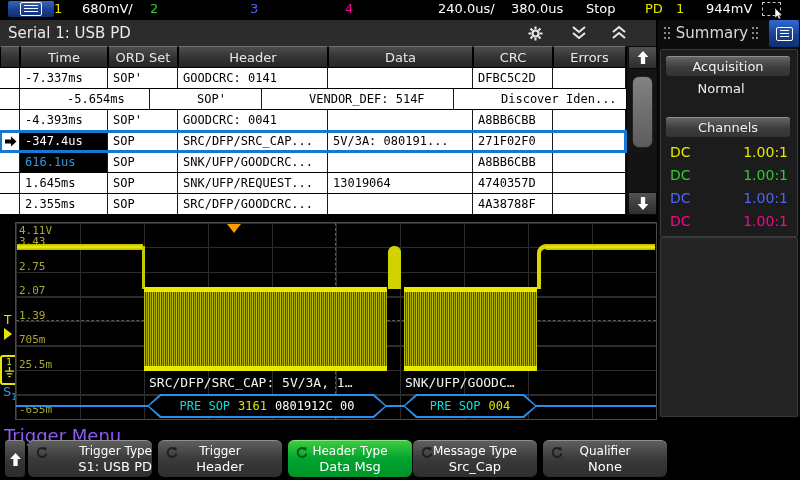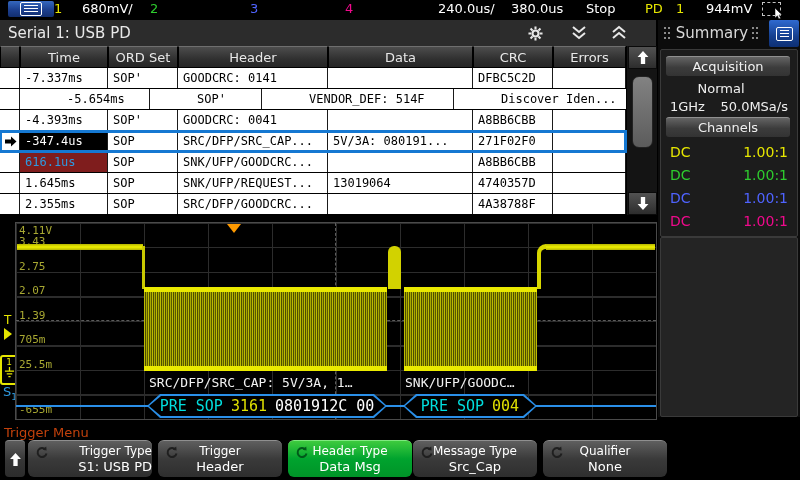--- a/index.html
+++ b/index.html
@@ -27,21 +27,21 @@
   #hdr-row,.body-row{display:grid;grid-template-columns:20px 88px 70px 150px 145px 80px 73px;position:absolute;left:0;width:626px;}
   #hdr-row{top:26px;height:22px;}
   .th{background:linear-gradient(#4d4d4d,#303030 60%,#262626);border:1px solid #000;border-top:1px solid #6f6f6f;
       color:#e8e8e8;font-size:13px;display:flex;align-items:center;justify-content:center;overflow:hidden;}
   .body-row{height:21px;background:#fff;border-bottom:1px solid #000;box-sizing:border-box;}
   .td{font-family:"DejaVu Sans Mono",monospace;font-size:12px;color:#000;display:flex;align-items:center;
       padding-left:5px;border-right:1px solid #1a1a1a;overflow:hidden;white-space:pre;box-sizing:border-box;}
   .td.first{padding-left:2px;justify-content:center;}
   .row-sel{outline:3px solid #1578d2;outline-offset:-2px;z-index:3;}
   .t-dark{background:#000;color:#fff;}
-  .t-blue{background:#7f1d1d;color:#2e9ae0;}
+  .t-blue{background:#000000;color:#2e9ae0;}
   
   #sb{left:626px;top:26px;width:30px;height:169px;background:#141414;border-left:1px solid #000;}
   .sb-btn{position:absolute;left:1px;width:27px;height:21px;background:linear-gradient(#525252,#2d2d2d);
       border:1px solid #0a0a0a;display:flex;align-items:center;justify-content:center;}
   #sb-thumb{position:absolute;left:5px;top:30px;width:19px;height:70px;border-radius:7px;
       background:linear-gradient(#828282,#5c5c5c);border:1px solid #222;}
 
   
   #sidebar{left:658px;top:20px;width:142px;height:397px;background:#0c0c0c;}
   #sb-title{position:absolute;left:0;top:4px;width:108px;text-align:center;font-size:15px;color:#d8d8d8;}
@@ -77,38 +77,38 @@
   #drop1{position:absolute;left:126px;top:23px;width:3px;height:43px;background:#c8c800;z-index:4;}
   #peak{position:absolute;left:372px;top:23px;width:13px;height:43px;background:#d2d200;border-radius:6px 6px 0 0;z-index:4;}
   #rise2{position:absolute;left:521px;top:21px;width:13px;height:45px;box-sizing:border-box;z-index:4;
      border-top:5px solid #d8d800;border-left:4px solid #d8d800;border-top-left-radius:9px;}
   #trig-time-marker{position:absolute;left:211px;top:1px;width:0;height:0;z-index:5;
      border-left:7px solid transparent;border-right:7px solid transparent;border-top:9px solid #ff9a00;}
   #busline{position:absolute;left:0;right:0;top:182px;height:2px;background:#2a8fe8;z-index:5;}
   .hex{position:absolute;top:171px;height:24px;z-index:6;background:#2a8fe8;
      clip-path:polygon(0 50%,13px 0,calc(100% - 13px) 0,100% 50%,calc(100% - 13px) 100%,13px 100%);}
   .hex-in{position:absolute;left:2px;right:2px;top:2px;bottom:2px;background:#000;display:flex;gap:8px;
-     align-items:center;justify-content:center;font-family:"DejaVu Sans Mono",monospace;font-size:15px;
+     align-items:center;justify-content:center;font-family:"DejaVu Sans Mono",monospace;font-size:12px;
      white-space:pre;overflow:hidden;
      clip-path:polygon(0 50%,12px 0,calc(100% - 12px) 0,100% 50%,calc(100% - 12px) 100%,12px 100%);}
   .c-pre{color:#00dede;} .c-seq{color:#e0e000;} .c-pay{color:#fff;}
   .anno{position:absolute;top:152px;font-family:"DejaVu Sans Mono",monospace;font-size:13px;color:#f2f2f2;
      white-space:pre;z-index:6;}
   #mk-T{position:absolute;left:4px;top:97px;color:#e6e600;font-size:12px;}
   #mk-arrow{position:absolute;left:4px;top:112px;width:0;height:0;
      border-left:8px solid #e6e600;border-top:6px solid transparent;border-bottom:6px solid transparent;}
   #mk-gnd{position:absolute;left:0;top:139px;width:14px;height:26px;border:2px solid #e6e600;border-radius:3px;
      background:#000;display:flex;flex-direction:column;align-items:center;}
   #mk-gnd .n{color:#e6e600;font-size:9px;line-height:10px;}
   #mk-S1{position:absolute;left:3px;top:168px;color:#2e9ae0;font-size:13px;}
   #mk-S1 sub{font-size:9px;}
 
   
   #tmenu{left:0;top:424px;width:800px;height:56px;background:#000;}
-  #tmenu-title{position:absolute;left:4px;top:1px;font-size:13px;color:#c2410c;}
+  #tmenu-title{position:absolute;left:4px;top:1px;font-size:18px;color:#8b5cf6;}
   #back-btn{position:absolute;left:5px;top:16px;width:20px;height:37px;border-radius:4px;
      background:linear-gradient(#5c5c5c,#353535 55%,#2c2c2c);border-top:1px solid #8a8a8a;
      display:flex;align-items:center;justify-content:center;box-sizing:border-box;}
   .softkey{position:absolute;top:16px;width:124px;height:37px;border-radius:6px;box-sizing:border-box;
      background:linear-gradient(#5f5f5f,#3a3a3a 50%,#2e2e2e);border-top:1px solid #8f8f8f;
      display:flex;flex-direction:column;align-items:center;justify-content:center;color:#fff;}
   .softkey.green{background:linear-gradient(#3ecb3e,#00a32e 50%,#009428);border-top:1px solid #7fe87f;}
   .softkey .l1{font-size:12px;line-height:15px;}
   .softkey .l2{font-size:13px;line-height:16px;}
   .cyc{position:absolute;left:6px;top:5px;}
@@ -264,24 +264,20 @@
   <span class="grip" style="left:6px;top:7px;"></span>
   <div id="sb-title">Summary</div>
   <span class="grip" style="left:94px;top:7px;"></span>
   <div id="sb-bluebtn">
     <span class="burger" style="width:15px;height:12px;"></span>
   </div>
 
   <div class="panelA">
     <div class="side-btn" style="top:6px;">Acquisition</div>
     <div class="side-line" style="top:31px;">Normal</div>
-    <div class="side-split" style="top:49px;">
-      <span>1GHz</span>
-      <span>50.0MSa/s</span>
-    </div>
     <div class="side-btn" style="top:67px;">Channels</div>
     <div class="chrow" style="top:90px;color:#e6e600;">
       <span>DC</span>
       <span>1.00:1</span>
     </div>
     <div class="chrow" style="top:113px;color:#2ecc2e;">
       <span>DC</span>
       <span>1.00:1</span>
     </div>
     <div class="chrow" style="top:136px;color:#4f63ff;">

